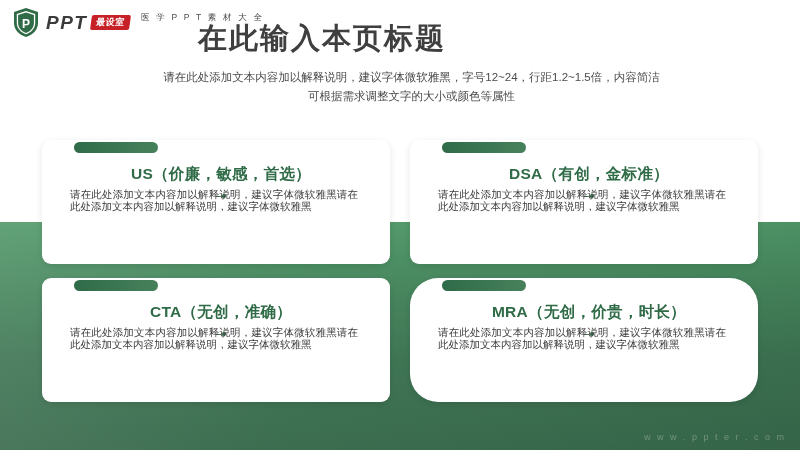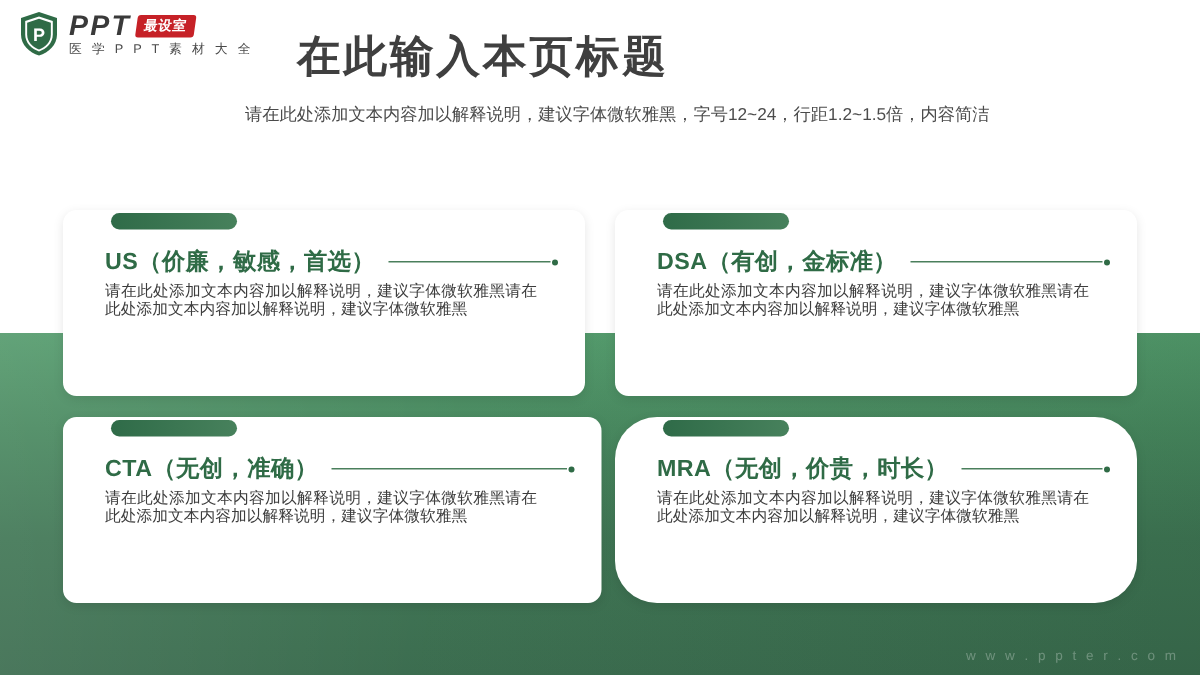--- a/index.html
+++ b/index.html
@@ -49,22 +49,22 @@
     align-items: center;
     gap: 6px;
     z-index: 12;
   }
   .logo-shield {
     width: 28px; height: 31px;
     flex: 0 0 auto;
   }
   .logo-textblock {
     display: flex;
-    flex-direction: column;
-    gap: 1px;
+    flex-direction: row;
+    gap: 11px;
   }
   .logo-row1 {
     display: flex;
     align-items: center;
     gap: 4px;
   }
   .logo-ppt {
     font-size: 19px;
     font-weight: bold;
     font-style: italic;
@@ -133,20 +133,21 @@
     background: linear-gradient(90deg, #2f6b48 0%, #47815c 100%);
   }
   .card-head {
     position: absolute;
     left: 28px;
     top: 24px;
     right: 18px;
     display: flex;
     align-items: center;
     gap: 9px;
+    flex-direction: column;
   }
   .card-title {
     font-size: 15.5px;
     font-weight: bold;
     color: #2f6b46;
     white-space: nowrap;
     letter-spacing: 0.3px;
   }
   .card-rule {
     flex: 1 1 auto;
@@ -171,21 +172,21 @@
     left: 28px; top: 48px;
     width: 288px;
     font-size: 10.5px;
     line-height: 12px;
     color: #3d3d3d;
     text-align: justify;
   }
 
   .card-1 { left: 42px;  top: 140px; }
   .card-2 { left: 410px; top: 140px; }
-  .card-3 { left: 42px;  top: 278px; padding-left: 11px; }
+  .card-3 { left: 42px;  top: 278px; }
   .card-4 { left: 410px; top: 278px; border-radius: 28px; }
 
   
   .watermark {
     position: absolute;
     right: 14px; bottom: 8px;
     font-size: 9px;
     letter-spacing: 2px;
     color: rgba(255,255,255,0.28);
     z-index: 8;
@@ -215,20 +216,21 @@
         <span class="logo-ppt">PPT</span>
         <span class="logo-badge">最设室</span>
       </span>
       <span class="logo-sub">医 学 P P T 素 材 大 全</span>
     </span>
   </div>
 
   <div class="page-title">在此输入本页标题</div>
   <div class="subtitle">
     <div>请在此处添加文本内容加以解释说明，建议字体微软雅黑，字号12~24，行距1.2~1.5倍，内容简洁</div>
+    <div>可根据需求调整文字的大小或颜色等属性</div>
   </div>
 
   <div class="card card-1">
     <div class="card-tab"></div>
     <div class="card-head">
       <span class="card-title">US（价廉，敏感，首选）</span>
       <span class="card-rule">
         <span class="card-rule-line"></span>
         <span class="card-rule-dot"></span>
       </span>

